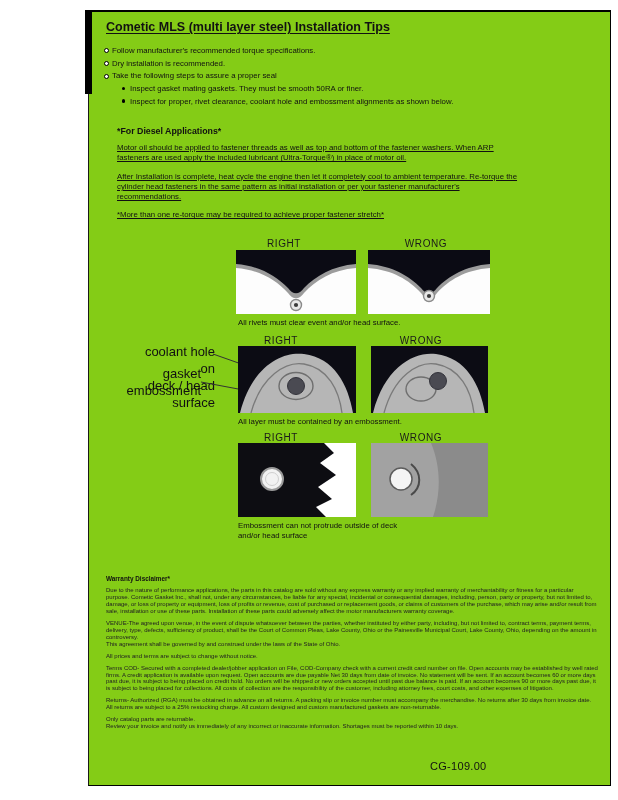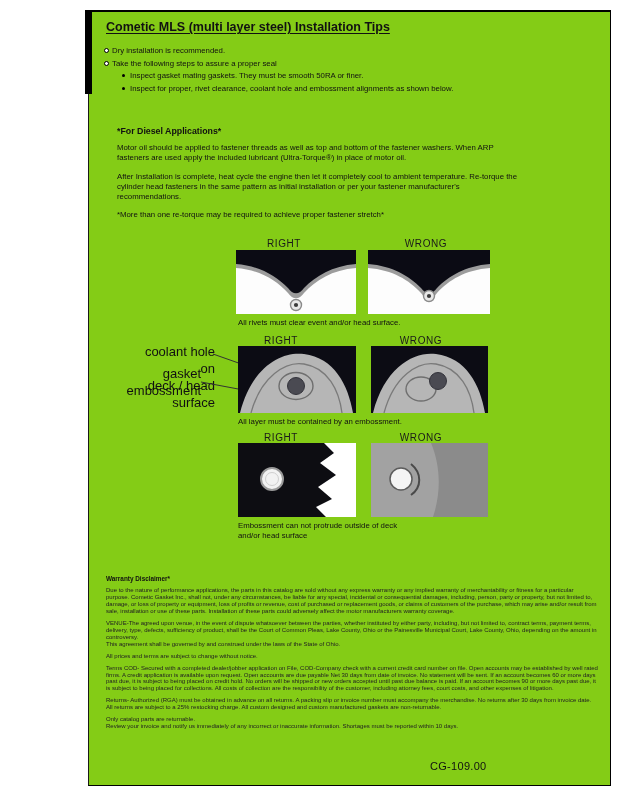--- a/index.html
+++ b/index.html
@@ -14,41 +14,42 @@
           font-size:7.8px;line-height:1.5;}
   ul.tips li{position:relative;margin:0 0 1px 0;}
   li.b1{padding-left:9px;}
   li.b1::before{content:"";position:absolute;left:1px;top:3.2px;width:3.2px;height:3.2px;
                 border:0.9px solid #000;border-radius:50%;background:#fff;}
   li.b2{padding-left:27px;}
   li.b2::before{content:"";position:absolute;left:19px;top:3.6px;width:3.4px;height:3.4px;
                 border-radius:50%;background:#000;}
   .diesel{position:absolute;left:28px;top:114px;width:408px;}
   .diesel h3{margin:0 0 7px 0;font-size:8.8px;font-weight:bold;}
-  .diesel p{margin:0 0 8px 0;font-size:7.8px;line-height:1.32;}
+  .diesel p{margin:0 0 8px 0;font-size:7.8px;line-height:1.32;text-decoration:underline;}
   .diesel p.note{margin-top:2px;}
   .dlabel{position:absolute;width:60px;text-align:center;font-size:10px;letter-spacing:0.6px;color:#1a1a1a;}
   .dimg{position:absolute;display:block;}
   .caption{position:absolute;font-size:7.8px;line-height:1.3;color:#111;}
   .callout{position:absolute;font-size:13px;line-height:1.3;text-align:right;white-space:pre-line;color:#111;}
   .callout-lines{position:absolute;}
   .disclaimer{position:absolute;left:17px;top:563px;width:492px;}
   .disclaimer h4{margin:0 0 5px 0;font-size:6.4px;font-weight:bold;}
   .disclaimer p{margin:0 0 5px 0;font-size:6px;line-height:1.16;white-space:pre-line;color:#222;}
   .page-code{position:absolute;left:341px;top:748px;font-size:11px;letter-spacing:0.3px;color:#111;}
 </style>
 </head>
 <body>
 
 <div class="page">
   <div class="binding-bar"></div>
 
   <div class="title">Cometic MLS (multi layer steel) Installation Tips</div>
 
   <ul class="tips">
+    <li class="b1">Follow manufacturer's recommended torque specifications.</li>
     <li class="b1">Dry installation is recommended.</li>
     <li class="b1">Take the following steps to assure a proper seal</li>
     <li class="b2">Inspect gasket mating gaskets.  They must be smooth 50RA or finer.</li>
     <li class="b2">Inspect for proper, rivet clearance, coolant hole and embossment alignments as shown below.</li>
   </ul>
 
   <div class="diesel">
     <h3>*For Diesel Applications*</h3>
     <p>Motor oil should be applied to fastener threads as well as top and bottom of the fastener washers. When ARP fasteners are used apply the included lubricant (Ultra-Torque®) in place of motor oil.</p>
     <p>After Installation is complete, heat cycle the engine then let it completely cool to ambient temperature. Re-torque the cylinder head fasteners in the same pattern as initial installation or per your fastener manufacturer's recommendations.</p>

